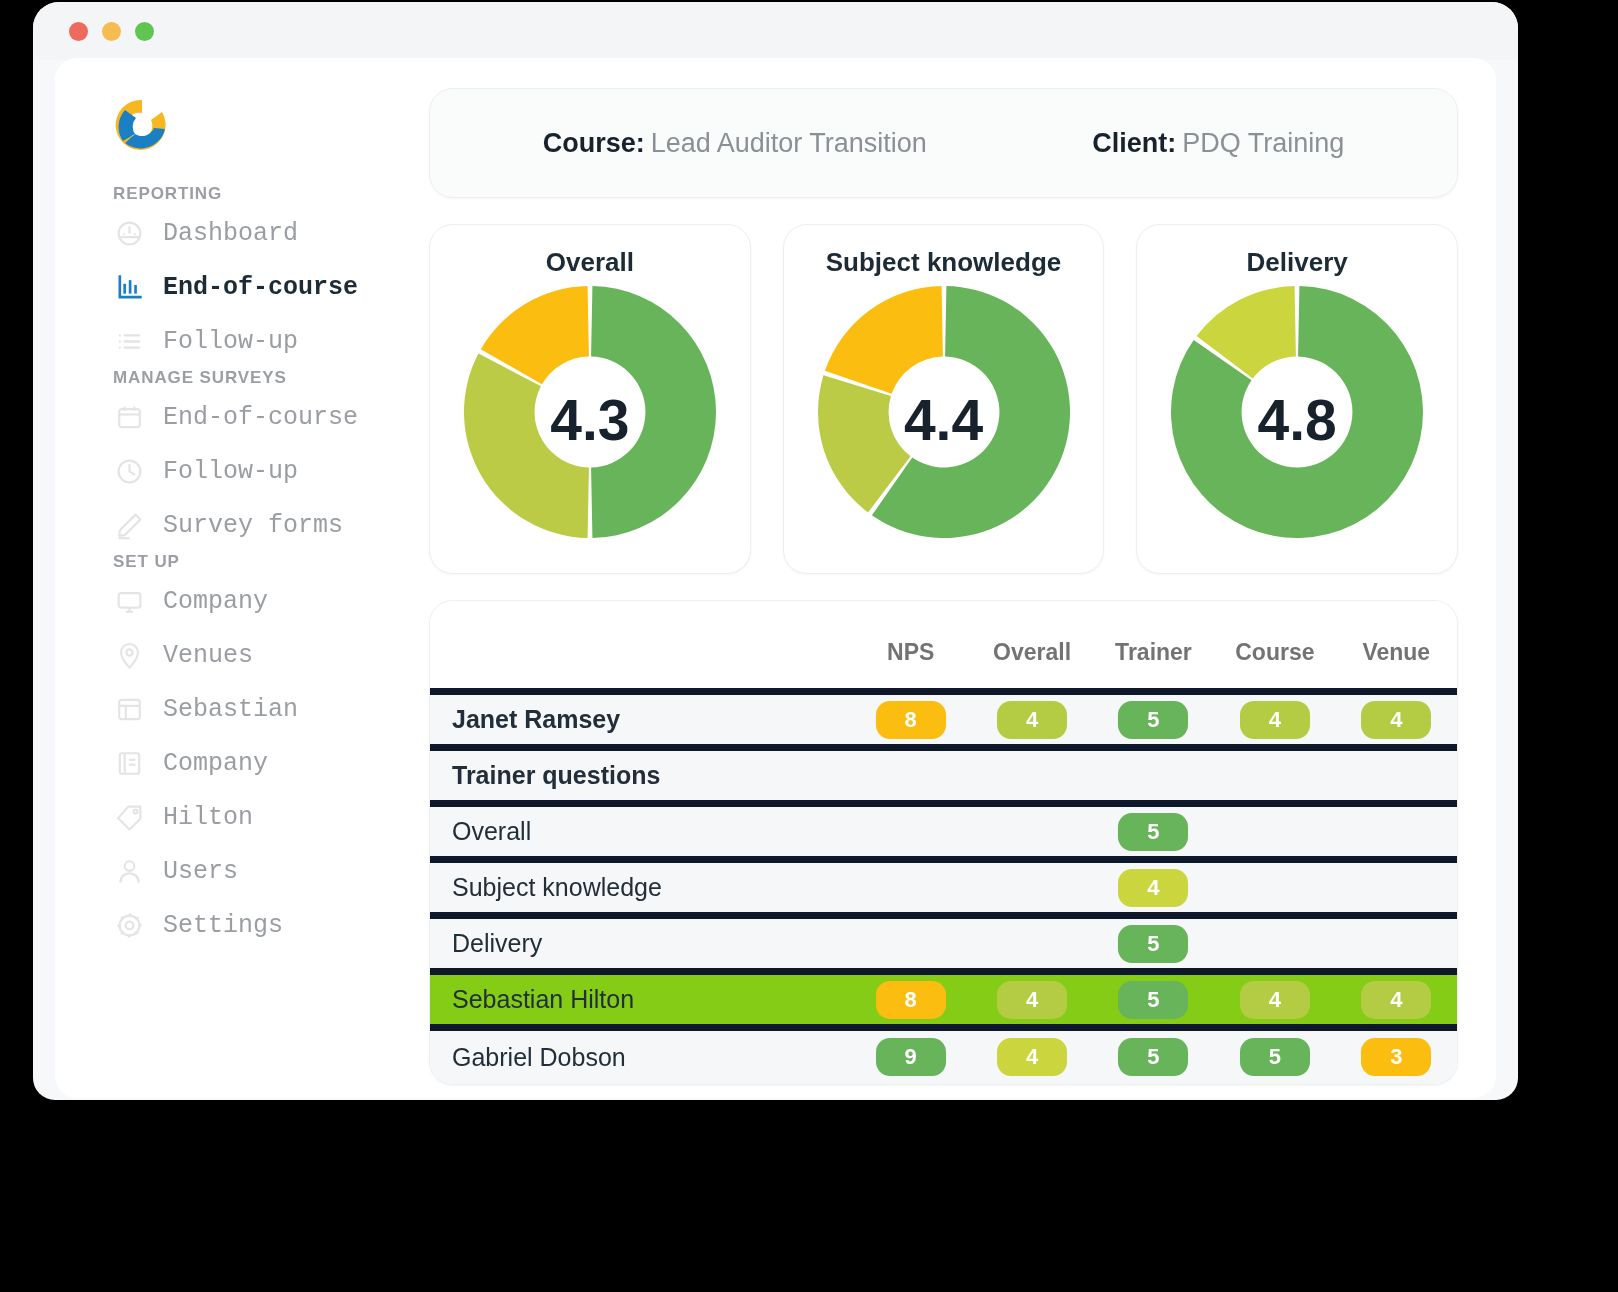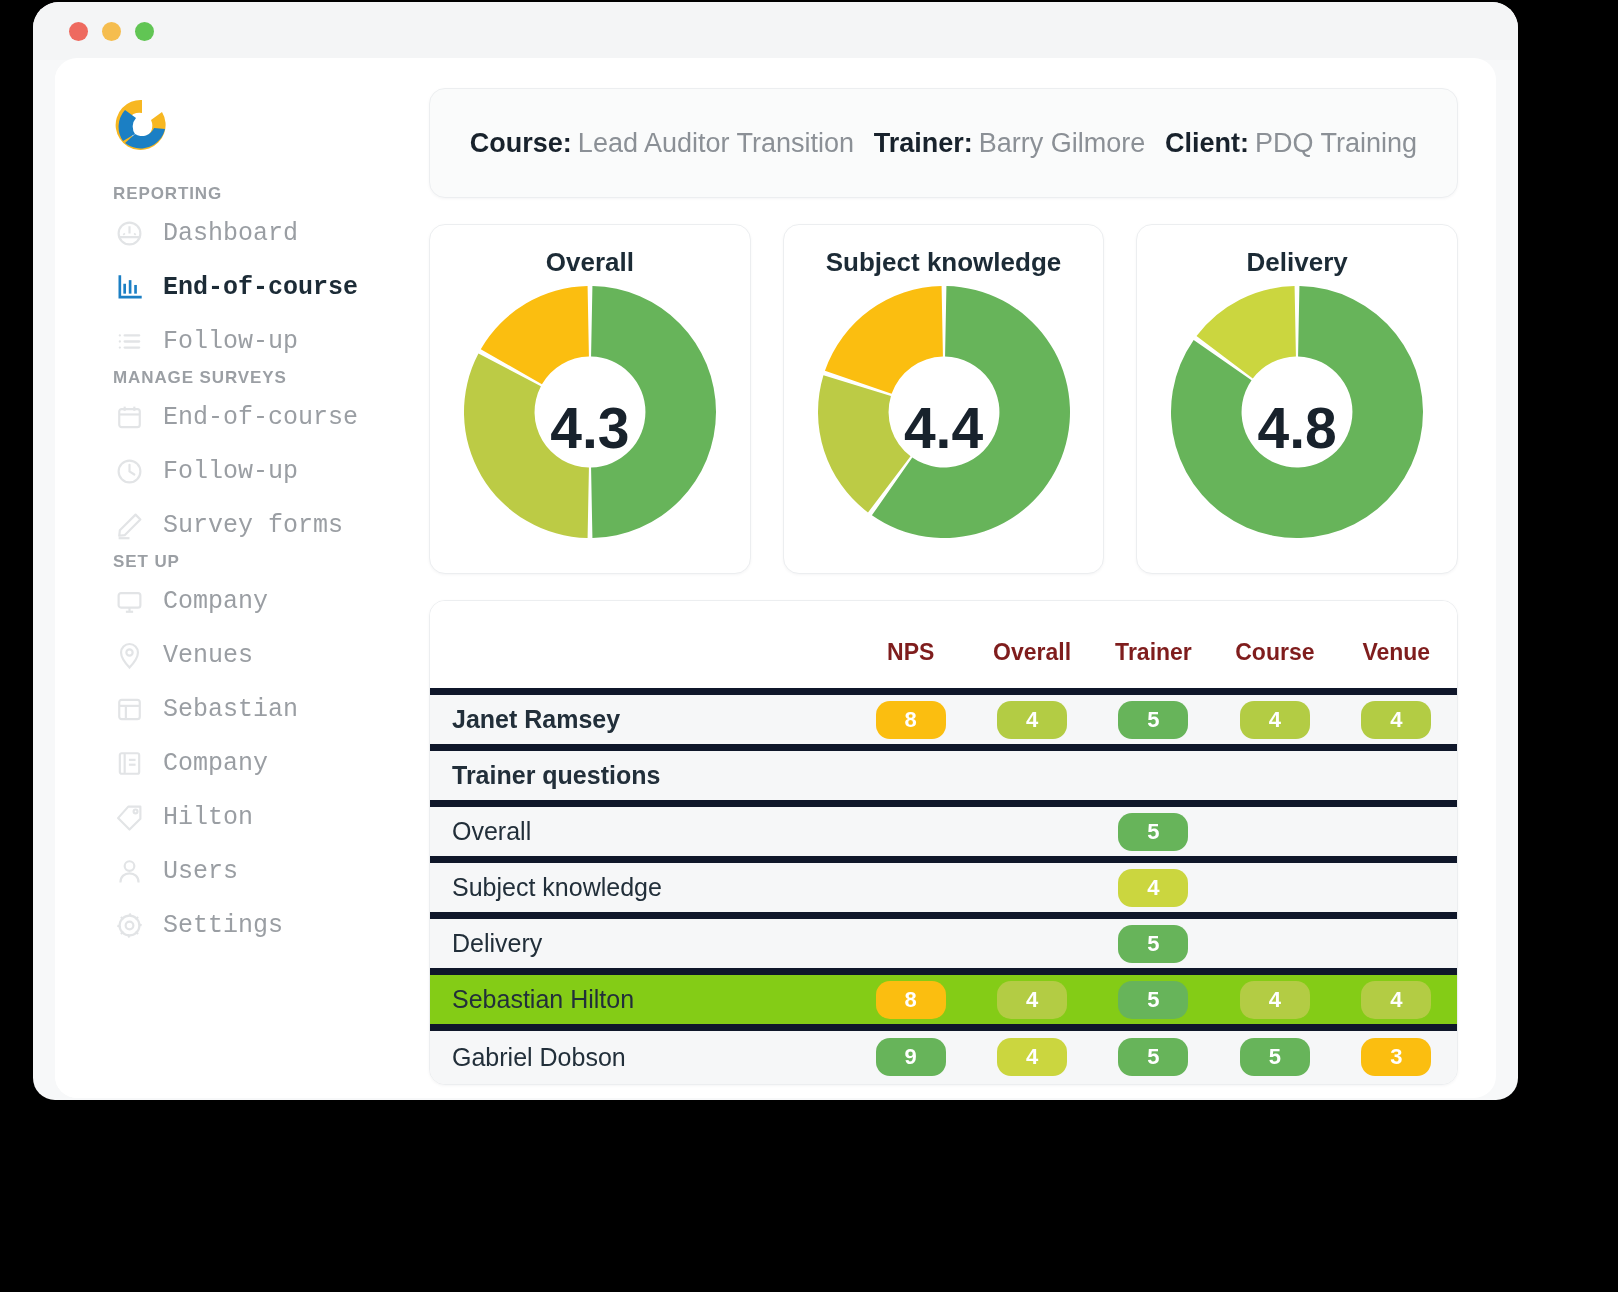--- a/index.html
+++ b/index.html
@@ -115,21 +115,21 @@
   #main {
     position: absolute;
     left: 340px; top: 0;
     right: 0; bottom: 0;
     padding: 30px 38px 0 34px;
   }
 
   .card {
     background: #ffffff;
     border: 1px solid #eceef0;
-    border-radius: 16px;
+    border-radius: 24px;
     box-shadow: 0 1px 3px rgba(20,30,40,0.045);
   }
 
   
   #meta-bar {
     height: 110px;
     background: #fafbfb;
     display: flex;
     align-items: center;
     justify-content: space-around;
@@ -159,42 +159,42 @@
   .donut-title {
     font-size: 26px;
     font-weight: 700;
     color: #1c2b36;
     margin-bottom: 8px;
   }
   .donut-wrap { position: relative; width: 252px; height: 252px; }
   .donut-wrap svg { display: block; }
   .donut-value {
     position: absolute;
-    left: 0; top: 16px;
+    left: 0; top: 8px;
     width: 100%; height: 100%;
     display: flex; align-items: center; justify-content: center;
     font-size: 57px;
     font-weight: 700;
     color: #18222c;
   }
 
   
   #table-card {
     margin-top: 26px;
     overflow: hidden;
   }
   table#scores-table {
     width: 100%;
     border-collapse: collapse;
     table-layout: fixed;
   }
   #scores-table th {
     font-size: 23px;
     font-weight: 700;
-    color: #7f1d1d;
+    color: #737373;
     padding: 38px 0 22px 0;
     text-align: center;
     background: #ffffff;
   }
   #scores-table th.name-col {
     text-align: left;
     padding-left: 22px;
     width: 420px;
   }
   #scores-table td {
@@ -404,23 +404,20 @@
         </span>
         <span class="nav-label">Settings</span>
       </div>
     </nav>
 
     <main id="main">
 
       <section id="meta-bar" class="card">
         <div class="meta-item">
           <span class="meta-key">Course:</span><span>Lead Auditor Transition</span>
-        </div>
-        <div class="meta-item">
-          <span class="meta-key">Trainer:</span><span>Barry Gilmore</span>
         </div>
         <div class="meta-item">
           <span class="meta-key">Client:</span><span>PDQ Training</span>
         </div>
       </section>
 
       <section id="donut-row">
 
         <div class="card donut-card">
           <div class="donut-title">Overall</div>

